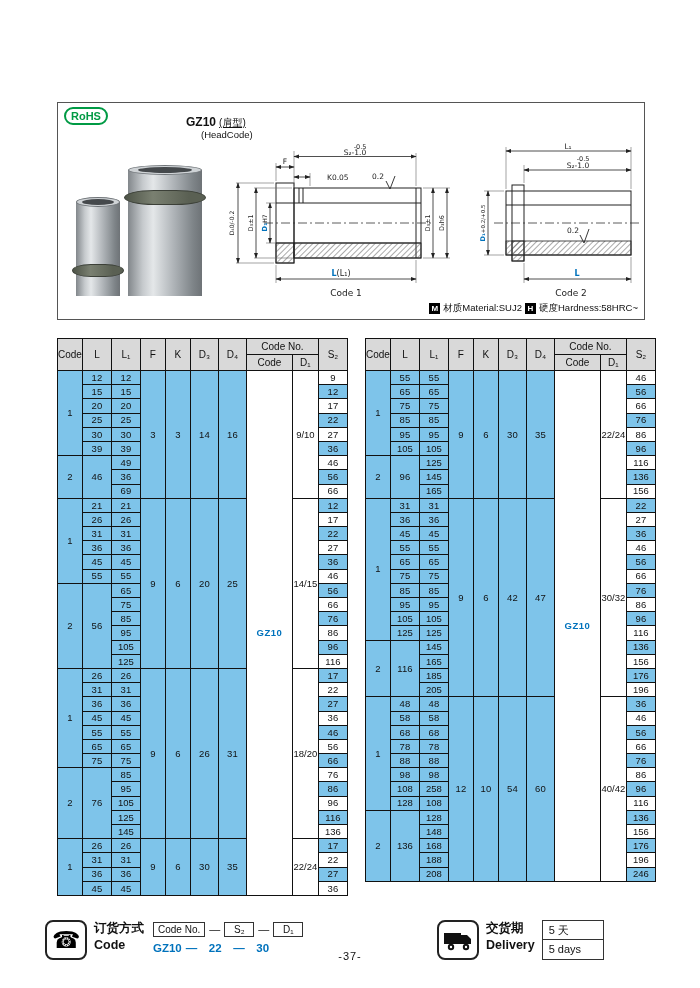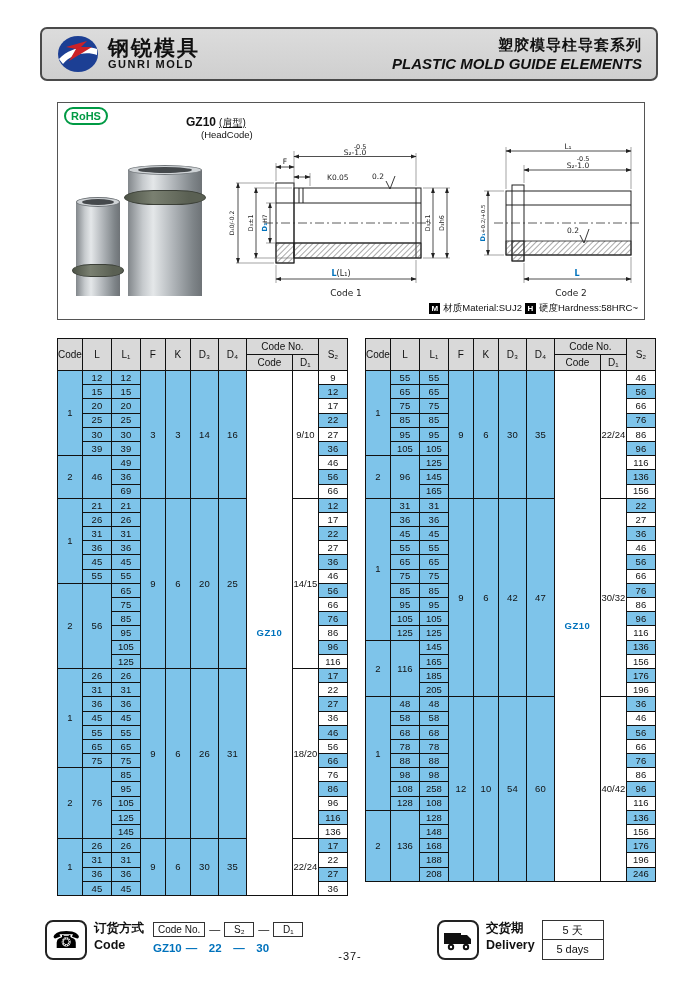--- a/index.html
+++ b/index.html
@@ -62,47 +62,30 @@
   .phone-glyph{font-size:23px;line-height:1;color:#000;font-family:"DejaVu Sans",sans-serif;}
   .lbl-cn{font-size:12.5px;font-weight:900;line-height:1.4;}
   .lbl-en{font-size:12.5px;font-weight:bold;line-height:1.2;}
   .order-formula{margin-left:2px;}
   .of-row{display:flex;align-items:center;gap:4px;height:18px;}
   .of-box{border:1px solid #333;font-size:10px;padding:1px 4px;min-width:20px;text-align:center;background:#fff;}
   .of-dash{font-size:11px;}
   .of-example{display:flex;gap:4px;align-items:center;margin-top:4px;color:var(--accent);font-weight:bold;font-size:11.5px;}
   .of-example span{min-width:28px;text-align:center;}
   .delivery-group{position:absolute;left:437px;top:920px;display:flex;gap:7px;}
-  .delivery-box{border:1.5px solid #333;width:60px;text-align:center;background:#fff;}
+  .delivery-box{border:1.5px solid #333;width:60px;text-align:left;background:#fff;}
   .delivery-box div{font-size:11px;padding:1px 6px;height:16px;line-height:16px;}
   .delivery-box div:first-child{border-bottom:1px solid #333;}
   .page-num{position:absolute;left:0;right:0;top:950px;text-align:center;font-size:11px;letter-spacing:1px;}
 </style>
 </head>
 <body>
 
 <div class="page">
 
-  <div class="header-bar">
-    <div class="brand">
-      <svg width="44" height="40" viewBox="0 0 44 40">
-        <ellipse cx="22" cy="20" rx="20" ry="18" fill="#1c3f94"></ellipse>
-        <path d="M3,25 C13,14 30,11 41,15 L41,21 C30,17 15,20 7,30 Z" fill="#ffffff"></path>
-        <polygon points="10,13 31,7 25,13 36,13 13,27 20,15" fill="#cc2127"></polygon>
-      </svg>
-      <div>
-        <div class="brand-cn">钢锐模具</div>
-        <div class="brand-en">GUNRI MOLD</div>
-      </div>
-    </div>
-    <div class="series">
-      <div class="series-cn">塑胶模导柱导套系列</div>
-      <div class="series-en">PLASTIC MOLD GUIDE ELEMENTS</div>
-    </div>
-  </div>
 
   <div class="panel">
     <span class="rohs">RoHS</span>
     <div class="model-title">
       <span class="model">GZ10</span>
       <span class="model-type">(肩型)</span>
     </div>
     <div class="model-head">(HeadCode)</div>
 
     <div class="photo">

